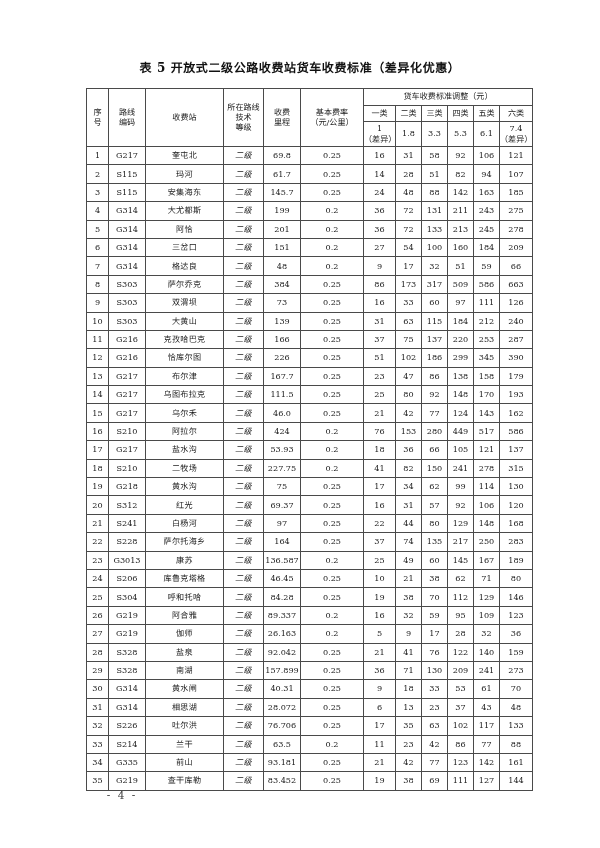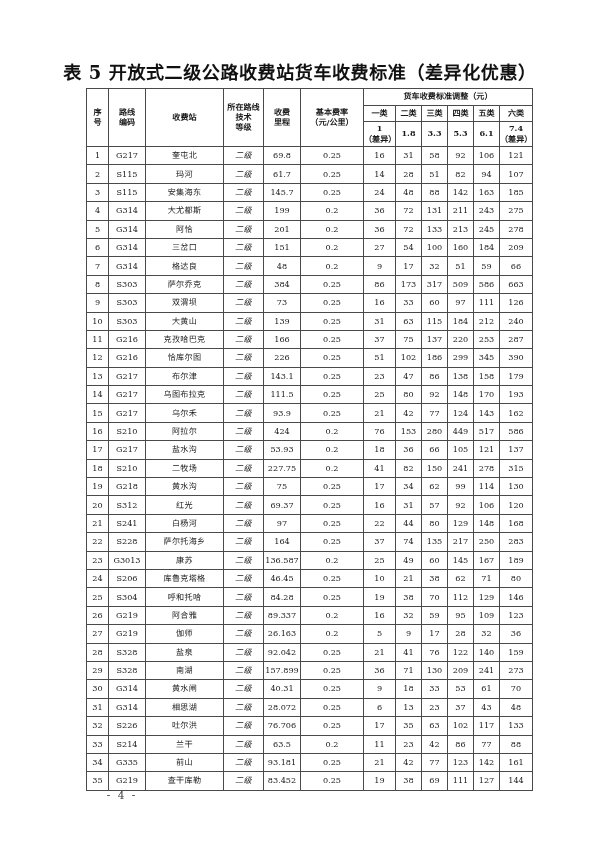--- a/index.html
+++ b/index.html
@@ -27,21 +27,21 @@
   }
 
   
   .doc-title {
     position: absolute;
     left: 0;
     top: 58px;
     width: 600px;
     text-align: center;
     font-family: "DejaVu Serif", "Liberation Serif", serif;
-    font-size: 18px;
+    font-size: 12px;
     font-weight: bold;
     letter-spacing: 0.6px;
     color: #111;
     white-space: nowrap;
   }
 
   
   .table-wrap {
     position: absolute;
     left: 86px;
@@ -64,21 +64,21 @@
     vertical-align: middle;
     padding: 0;
     font-weight: normal;
     color: #1a1a1a;
     line-height: 1.12;
   }
 
   
   table.fee-table thead th {
     font-size: 8.1px;
-    font-weight: bold;
+    font-weight: normal;
     padding: 1px 0;
   }
   .hdr-group {
     font-size: 8.3px;
     height: 14px;
   }
   .hdr-cls {
     font-size: 8.1px;
     height: 13px;
   }
@@ -379,21 +379,21 @@
             <td class="c-num">186</td>
             <td class="c-num">299</td>
             <td class="c-num">345</td>
             <td class="c-num">390</td>
           </tr>
           <tr>
             <td class="c-num">13</td>
             <td class="c-num">G217</td>
             <td class="c-name">布尔津</td>
             <td class="c-grade">二级</td>
-            <td class="c-num">143.1</td>
+            <td class="c-num">167.7</td>
             <td class="c-num">0.25</td>
             <td class="c-num">23</td>
             <td class="c-num">47</td>
             <td class="c-num">86</td>
             <td class="c-num">138</td>
             <td class="c-num">158</td>
             <td class="c-num">179</td>
           </tr>
           <tr>
             <td class="c-num">14</td>
@@ -407,21 +407,21 @@
             <td class="c-num">92</td>
             <td class="c-num">148</td>
             <td class="c-num">170</td>
             <td class="c-num">193</td>
           </tr>
           <tr>
             <td class="c-num">15</td>
             <td class="c-num">G217</td>
             <td class="c-name">乌尔禾</td>
             <td class="c-grade">二级</td>
-            <td class="c-num">93.9</td>
+            <td class="c-num">46.0</td>
             <td class="c-num">0.25</td>
             <td class="c-num">21</td>
             <td class="c-num">42</td>
             <td class="c-num">77</td>
             <td class="c-num">124</td>
             <td class="c-num">143</td>
             <td class="c-num">162</td>
           </tr>
           <tr>
             <td class="c-num">16</td>

